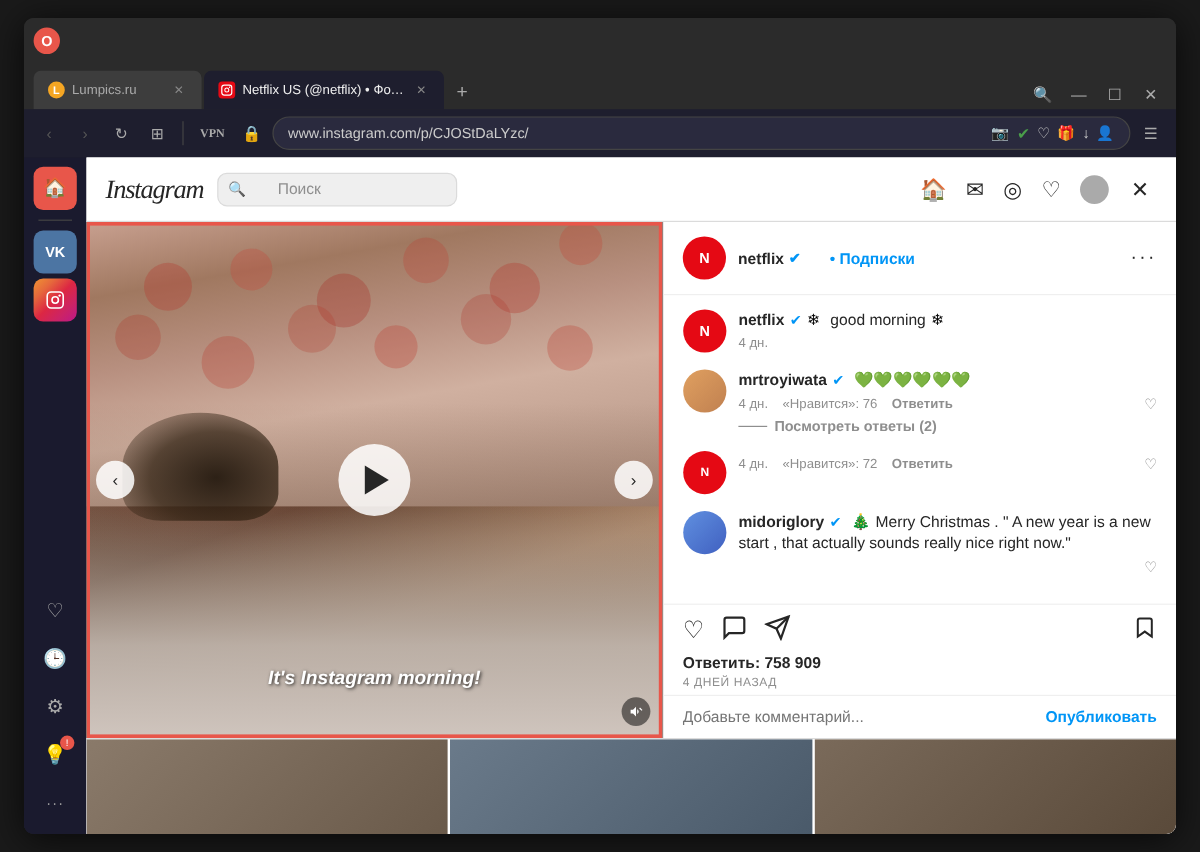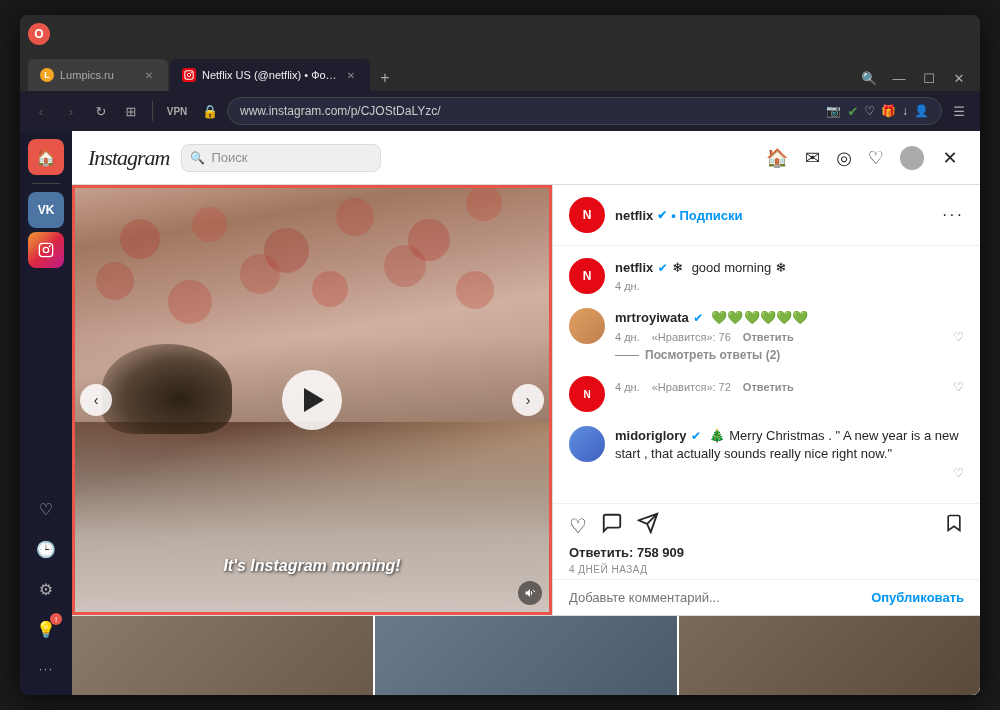--- a/index.html
+++ b/index.html
@@ -470,21 +470,21 @@
     .verified-badge {
       color: #0095f6;
       font-size: 12px;
     }
 
     .follow-btn {
       color: #0095f6;
       font-size: 13px;
       font-weight: 600;
       cursor: pointer;
-      margin-left: 0;
+      margin-left: 20px;
     }
 
     .post-header-more {
       margin-left: auto;
       color: #262626;
       font-size: 16px;
       cursor: pointer;
       letter-spacing: 2px;
     }
 
@@ -703,21 +703,21 @@
       <div class="nav-btn">✕</div>
     </div>
   </div>
 
   <div class="address-bar-row">
     <div class="nav-btn disabled">‹</div>
     <div class="nav-btn disabled">›</div>
     <div class="nav-btn">↻</div>
     <div class="nav-btn">⊞</div>
     <div style="width:1px;height:20px;background:#444;margin:0 4px;"></div>
-    <div class="nav-btn" style="font-size:10px;font-weight:bold;color:#aaa;width:32px;">VPN</div>
+    <div class="nav-btn" style="font-size:10px;font-weight:bold;color:#aaa;width:32px;font-family:Liberation Serif, serif;">VPN</div>
     <div class="nav-btn">🔒</div>
 
     <div class="address-bar">
       <span style="font-size:12px;color:#ccc;">www.instagram.com/p/CJOStDaLYzc/</span>
       <div class="address-icons">
         <span>📷</span>
         <span style="color:#4a9e4a;font-size:13px;">✔</span>
         <span>♡</span>
         <span>🎁</span>
         <span>↓</span>
@@ -753,21 +753,21 @@
       </div>
       <div class="sidebar-icon" style="font-size:12px;letter-spacing:1px;">···</div>
     </div>
 
     <div class="instagram-page">
 
       <div class="ig-header">
         <div class="ig-logo">Instagram</div>
         <div class="ig-search">
           <span style="color:#8e8e8e;font-size:12px;">🔍</span>
-          <span style="color:#8e8e8e;font-size:13px;">Поиск</span>
+          <span style="color:#8e8e8e;font-size:13px;margin-left:20px;">Поиск</span>
         </div>
         <div class="ig-header-icons">
           <span class="ig-header-icon">🏠</span>
           <span class="ig-header-icon">✉</span>
           <span class="ig-header-icon">◎</span>
           <span class="ig-header-icon">♡</span>
           <div class="ig-header-icon" style="width:24px;height:24px;border-radius:50%;background:#aaa;"></div>
         </div>
         <div class="ig-close-btn">✕</div>
       </div>

